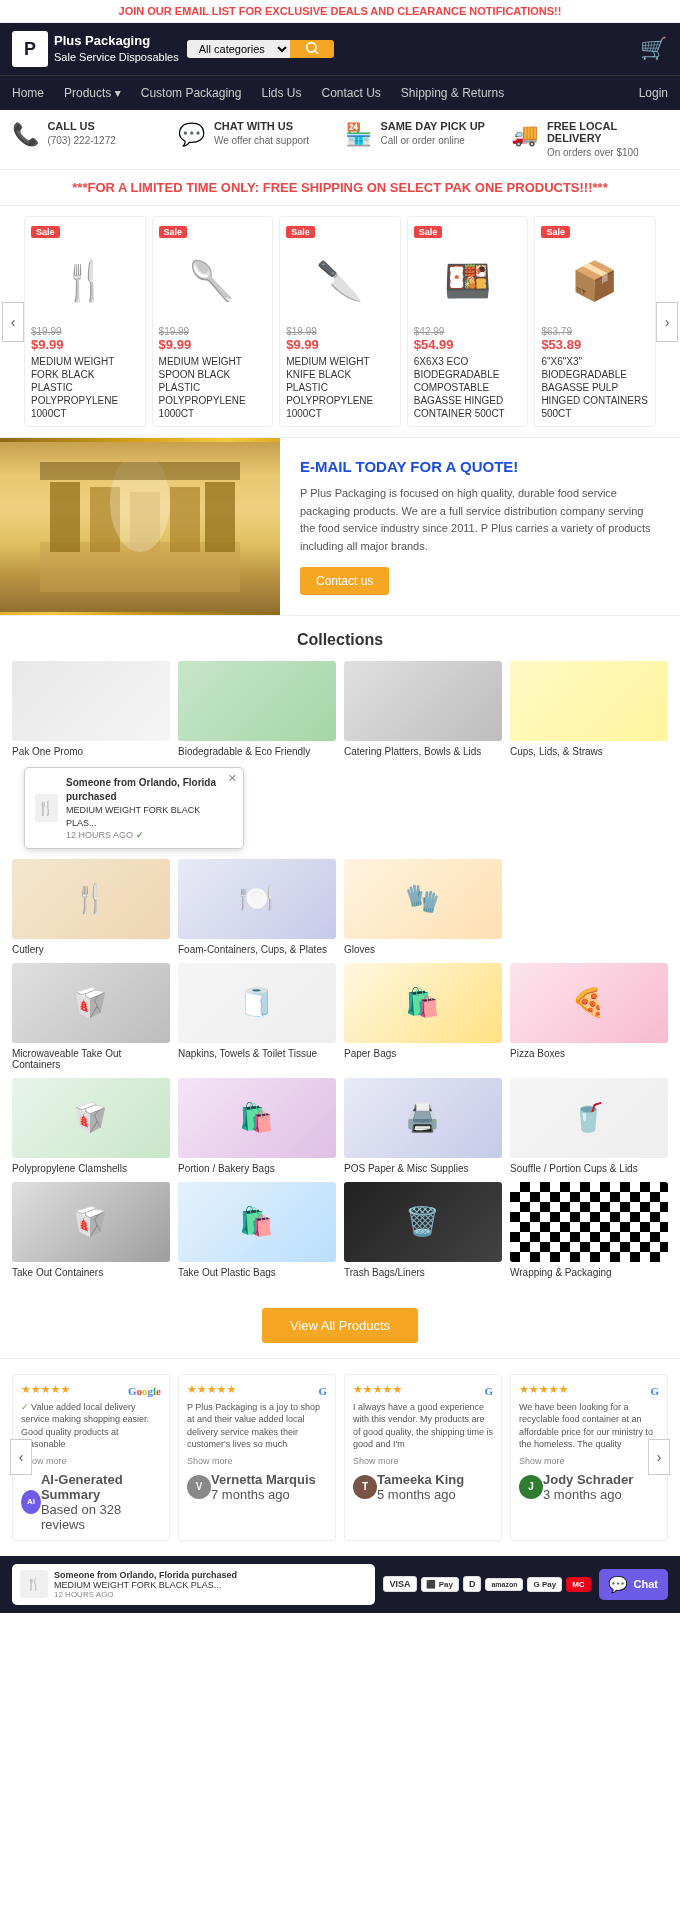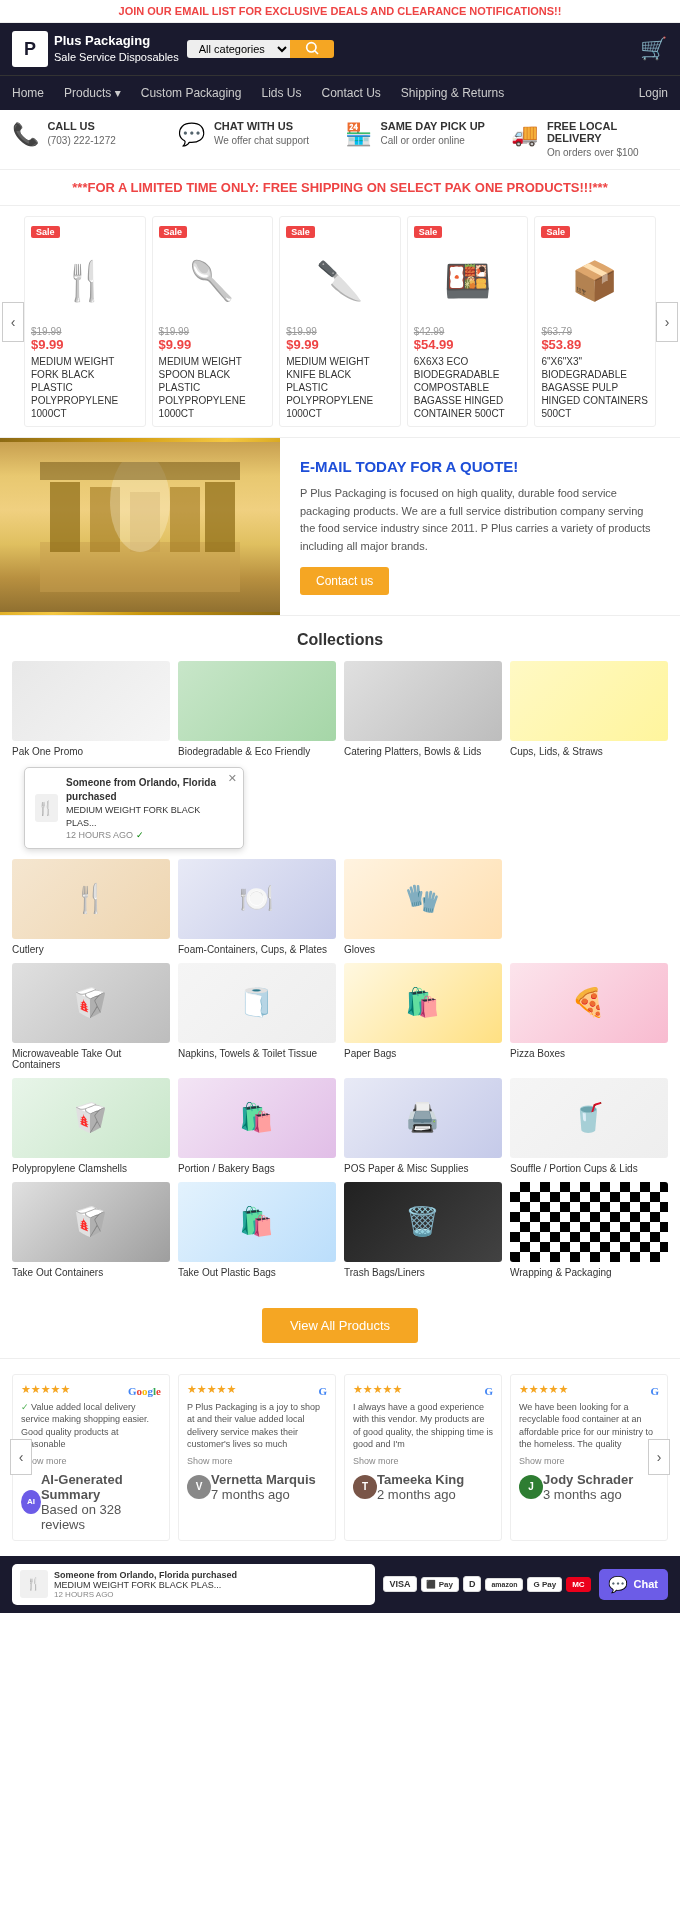--- a/index.html
+++ b/index.html
@@ -448,21 +448,21 @@
         <div style="display:flex;justify-content:space-between;align-items:center;margin-bottom:2px;">
           <span class="stars">★★★★★</span>
           <span class="review-source g-icon"><span class="g-blue">G</span></span>
         </div>
         <div class="review-text">I always have a good experience with this vendor. My products are of good quality, the shipping time is good and I'm</div>
         <div class="show-more">Show more</div>
         <div class="reviewer">
           <div class="avatar" style="background:#795548;">T</div>
           <div class="reviewer-info">
             <div class="reviewer-name">Tameeka King</div>
-            <div>2 months ago</div>
+            <div>5 months ago</div>
           </div>
         </div>
       </div>
 
       <div class="review-card">
         <div style="display:flex;justify-content:space-between;align-items:center;margin-bottom:2px;">
           <span class="stars">★★★★★</span>
           <span class="review-source g-icon"><span class="g-blue">G</span></span>
         </div>
         <div class="review-text">We have been looking for a recyclable food container at an affordable price for our ministry to the homeless. The quality</div>

